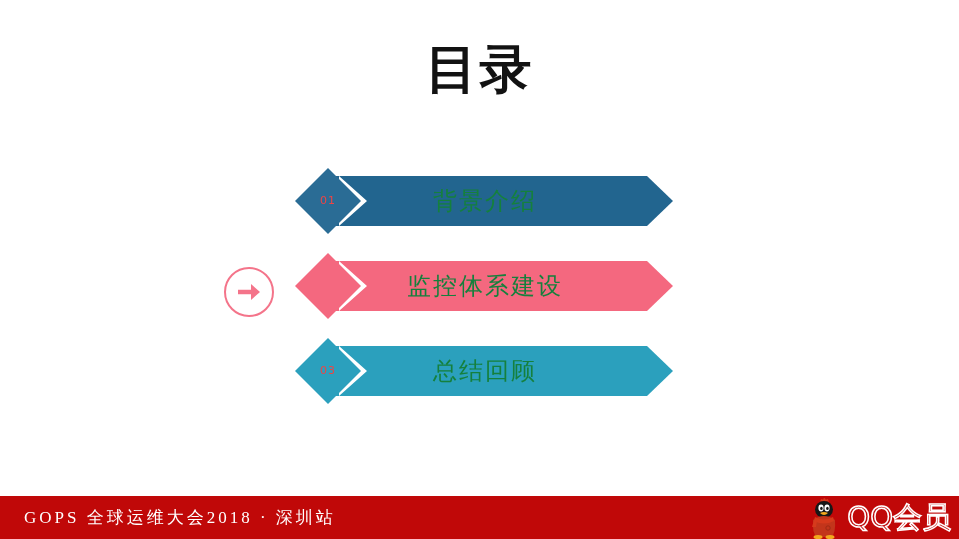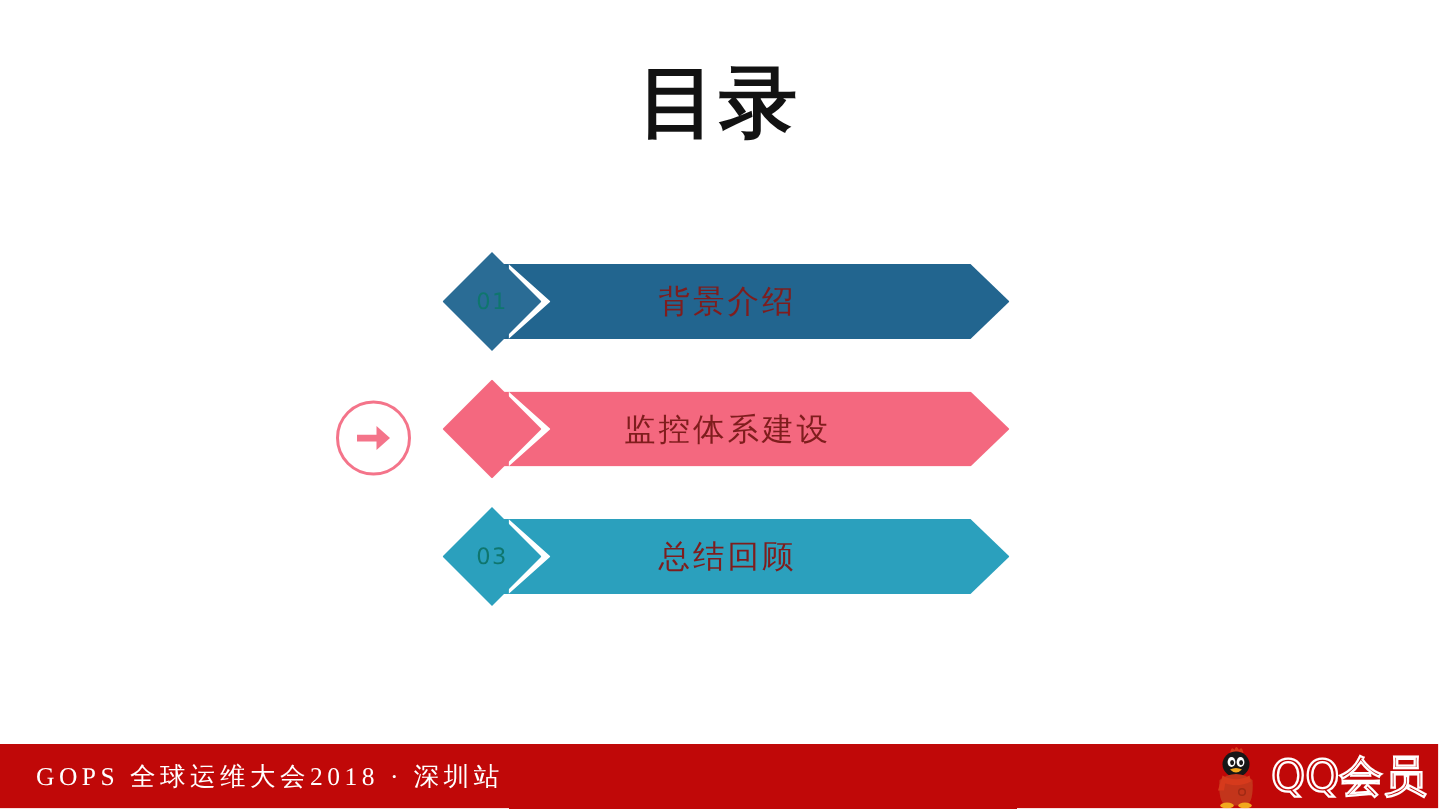--- a/index.html
+++ b/index.html
@@ -91,23 +91,23 @@
   }
 
   .bar-label {
     position: absolute;
     left: 30px;
     top: 8px;
     width: 320px;
     height: 50px;
     line-height: 50px;
     text-align: center;
-    color: #7f1d1d;
-    font-family: Liberation Serif, serif;
-    font-size: 21px;
+    color: #15803d;
+    font-family: Liberation Sans, sans-serif;
+    font-size: 24px;
     letter-spacing: 2px;
   }
 
   
   .notch {
     position: absolute;
     left: 44px;
     top: 8px;
     width: 28px;
     height: 50px;
@@ -127,23 +127,23 @@
     clip-path: polygon(50% 0, 100% 50%, 50% 100%, 0 50%);
   }
   .diamond-num {
     position: absolute;
     left: 0;
     top: 0;
     width: 66px;
     height: 66px;
     line-height: 66px;
     text-align: center;
-    color: #0f766e;
+    color: #ef4444;
     font-family: "DejaVu Sans", "Liberation Sans", sans-serif;
-    font-size: 15px;
+    font-size: 11px;
     letter-spacing: 1px;
   }
 
   
   #footer {
     position: absolute;
     left: 0;
     top: 496px;
     width: 959px;
     height: 43px;

